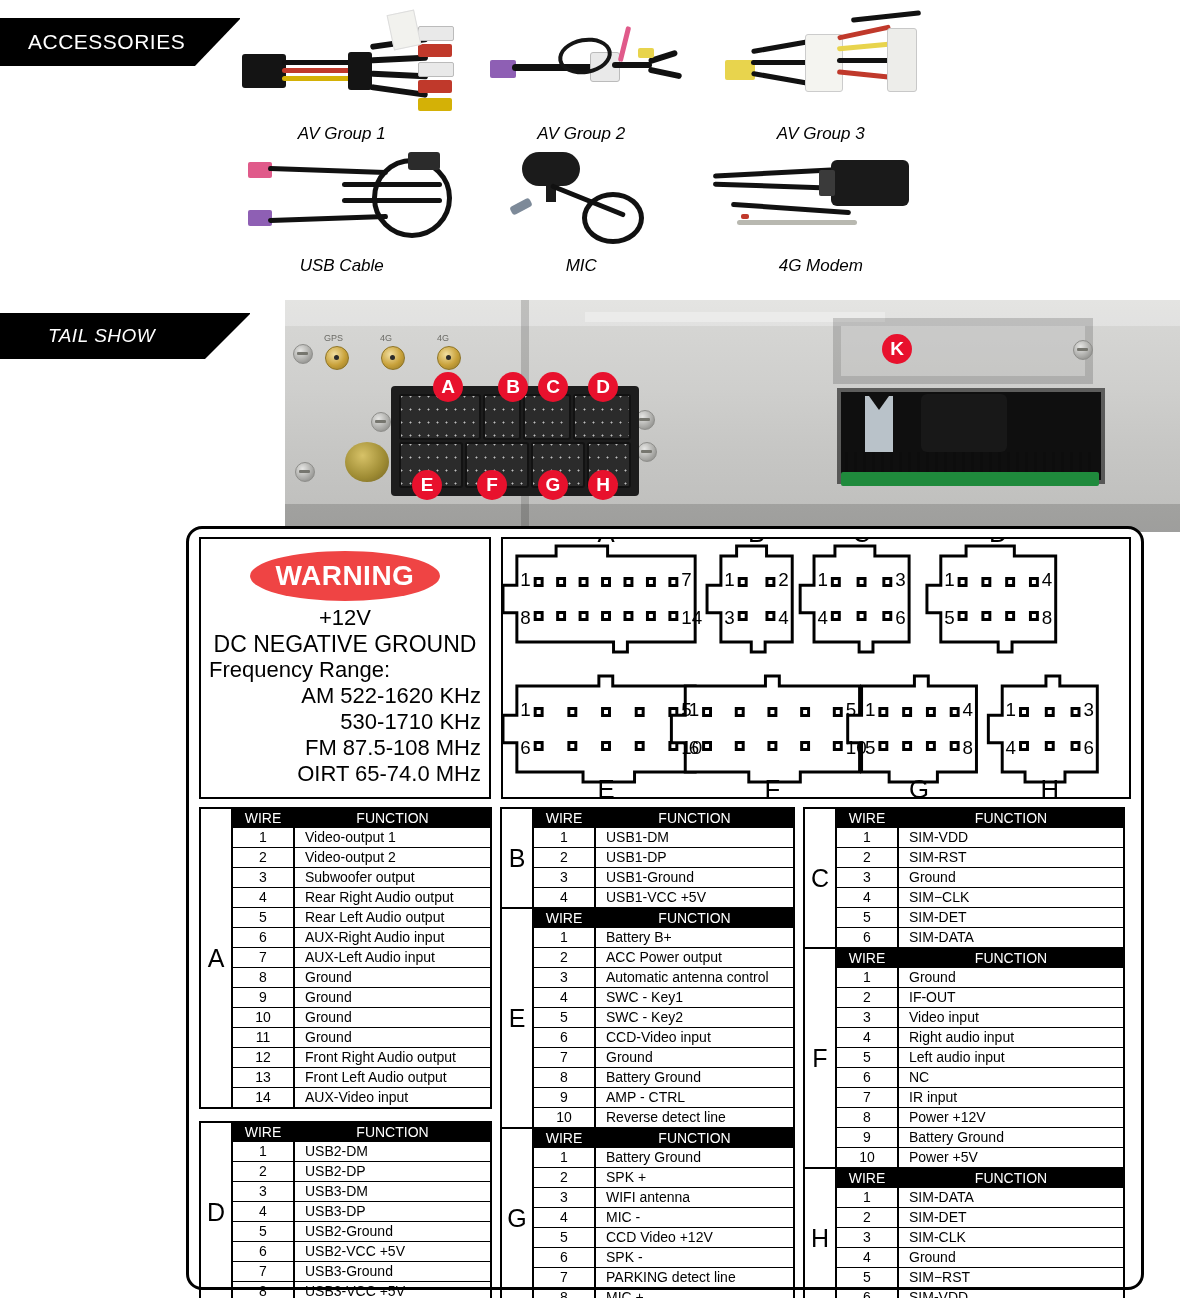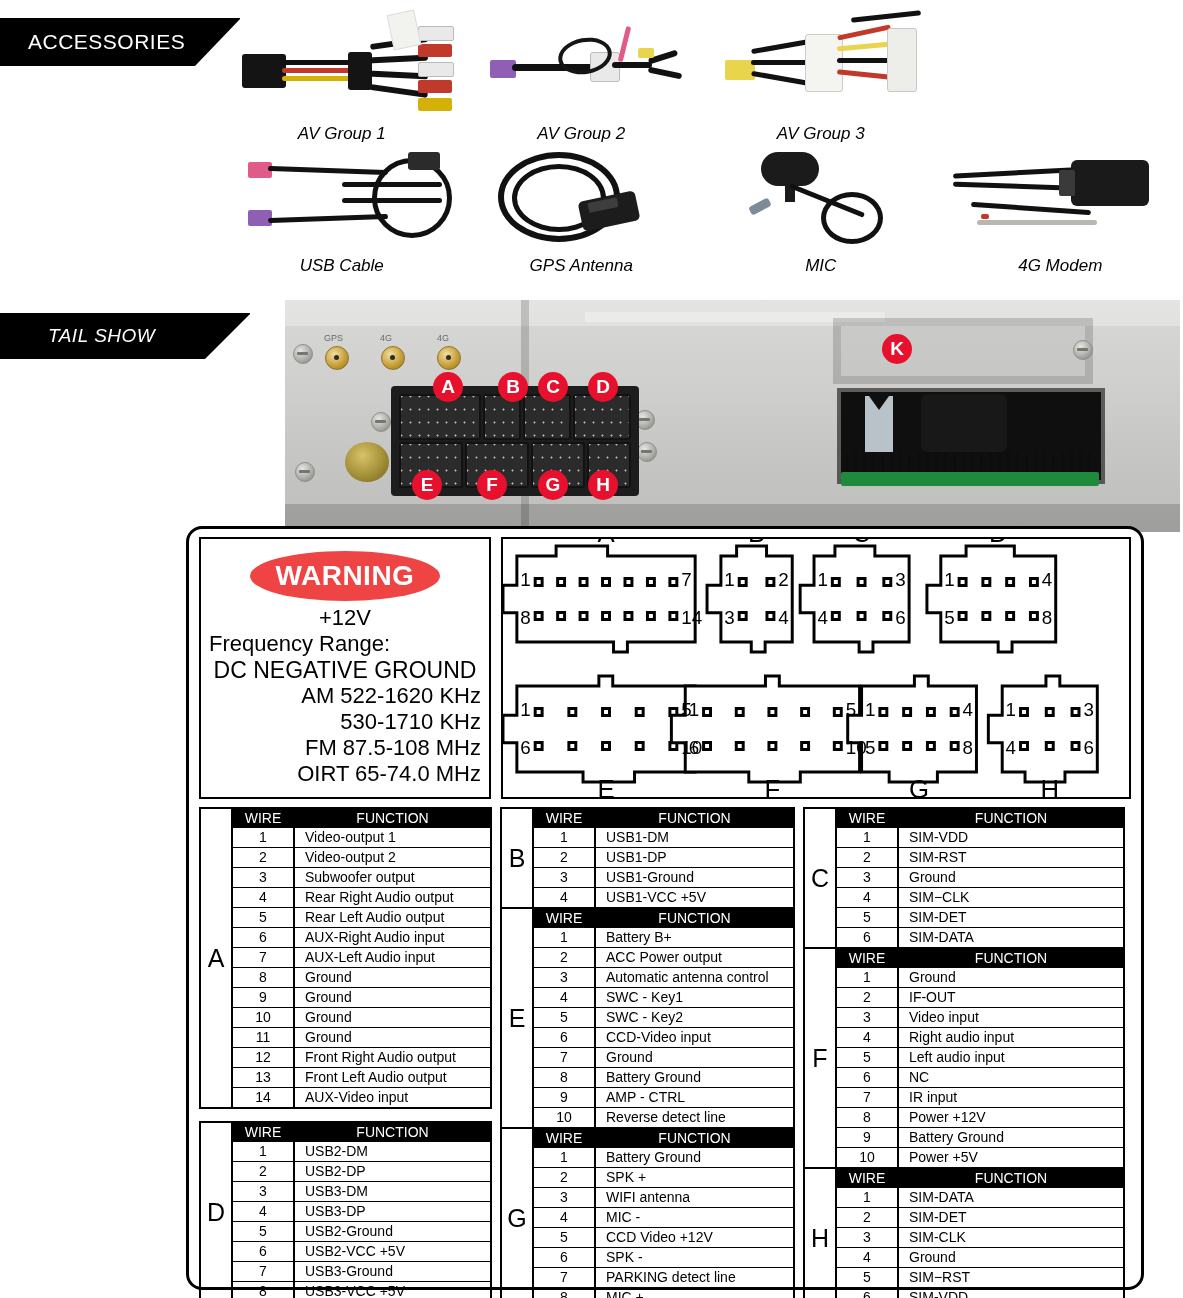--- a/index.html
+++ b/index.html
@@ -207,31 +207,20 @@
           <div class="wire" style="left:46px;top:72px;width:120px;height:5px;transform:rotate(-2deg);"></div>
           <div class="wire" style="left:120px;top:38px;width:100px;height:5px;"></div>
           <div class="wire" style="left:120px;top:54px;width:100px;height:5px;"></div>
           <div class="loop" style="left:150px;top:14px;width:70px;height:70px;"></div>
           <div class="plug" style="left:186px;top:8px;width:32px;height:18px;background:#2b2b2b;"></div>
         </div>
       </div>
       <div class="acc-caption">USB Cable</div>
     </div>
 
-    <div class="acc-cell">
-      <div class="acc-photo">
-        <div class="ph">
-          <div class="loop" style="left:36px;top:8px;width:110px;height:78px;border-width:6px;"></div>
-          <div class="loop" style="left:50px;top:20px;width:84px;height:58px;border-width:5px;"></div>
-          <div style="position:absolute;left:118px;top:52px;width:58px;height:30px;background:#1c1c1c;border-radius:5px;transform:rotate(-12deg);"></div>
-          <div style="position:absolute;left:126px;top:56px;width:30px;height:10px;background:#3d3d3d;border-radius:2px;transform:rotate(-12deg);"></div>
-        </div>
-      </div>
-      <div class="acc-caption">GPS Antenna</div>
-    </div>
 
     <div class="acc-cell">
       <div class="acc-photo">
         <div class="ph">
           <div style="position:absolute;left:60px;top:8px;width:58px;height:34px;background:#1b1b1b;border-radius:17px;"></div>
           <div style="position:absolute;left:84px;top:36px;width:10px;height:22px;background:#1b1b1b;"></div>
           <div class="wire" style="left:86px;top:54px;width:80px;height:5px;transform:rotate(22deg);"></div>
           <div class="loop" style="left:120px;top:48px;width:52px;height:42px;"></div>
           <div style="position:absolute;left:48px;top:58px;width:22px;height:9px;background:#7d8a99;border-radius:3px;transform:rotate(-28deg);"></div>
         </div>
@@ -333,22 +322,22 @@
   <div class="callout" style="left:597px;top:34px;">K</div>
 </div>
 
 <div id="wiring-panel">
 
   <div id="panel-top">
 
     <div class="panel-box" id="warning-box">
       <div id="warning-oval">WARNING</div>
       <div class="warn-line" id="warn-12v">+12V</div>
+      <div class="warn-line" style="font-size:23px;">DC NEGATIVE GROUND</div>
       <div class="warn-line" style="text-align:left;padding-left:8px;">Frequency Range:</div>
-      <div class="warn-line" style="font-size:23px;">DC NEGATIVE GROUND</div>
       <div class="warn-line ind">AM 522-1620 KHz</div>
       <div class="warn-line ind">530-1710 KHz</div>
       <div class="warn-line ind">FM 87.5-108 MHz</div>
       <div class="warn-line ind">OIRT 65-74.0 MHz</div>
     </div>
 
     <div class="panel-box" id="connectors-box">
       <svg class="conn-svg-wrap" viewBox="0 0 632 258" preserveAspectRatio="none">
         <g id="conn-svg-group" fill="none" stroke="#000" stroke-width="3">
             <path d="M14 17 H53.6 V7 H105.6 V17 H194 V44.519999999999996 h0 V103 H125.6 v10 H111.6 v-10 H14 V73.76 h-14 V46.24 h14 Z" fill="#fff" stroke="#000" stroke-width="3" stroke-linejoin="miter"></path>

